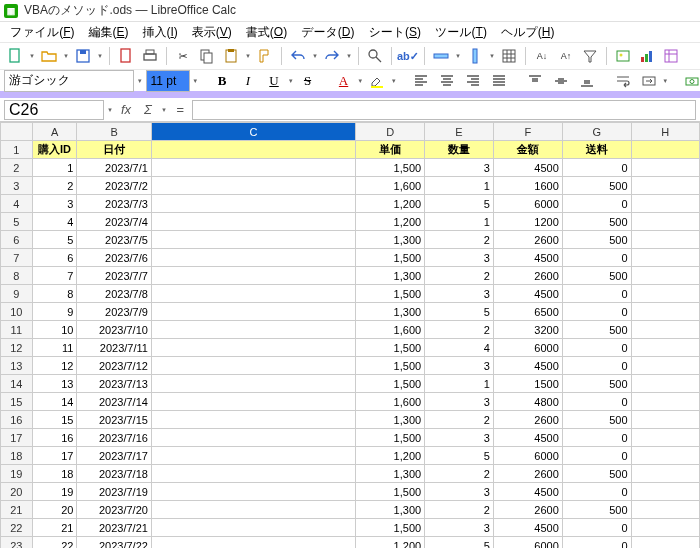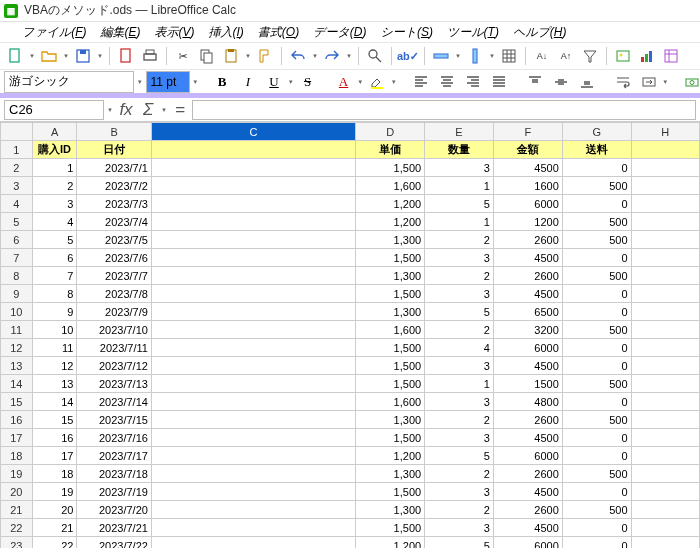--- a/index.html
+++ b/index.html
@@ -1,35 +1,35 @@
 <!DOCTYPE html>
 <html><head>
 <meta charset="utf-8">
 <style>
 * { margin: 0; padding: 0; box-sizing: border-box; }
 body { font-family: "Yu Gothic", "Meiryo", sans-serif; font-size: 11px; background: #fff; overflow: hidden; width: 700px; height: 548px; }
 .titlebar { height: 22px; background: #fff; display: flex; align-items: center; padding-left: 4px; border-bottom: 1px solid #e0e0e0; }
 .titlebar-icon { width: 14px; height: 14px; background: #18a303; border-radius: 2px; margin-right: 6px; display: flex; align-items: center; justify-content: center; color: #fff; font-size: 9px; font-weight: bold; }
 .titlebar-text { font-size: 12px; color: #333; }
-.menubar { height: 20px; display: flex; align-items: center; padding-left: 16px; gap: 2px; background: #fff; font-style: italic; }
+.menubar { height: 20px; display: flex; align-items: center; padding-left: 4px; gap: 2px; background: #fff; }
 .menu-item { padding: 2px 6px; font-size: 12px; cursor: pointer; }
 .mkey { text-decoration: underline; }
 .toolbar { height: 28px; display: flex; align-items: center; padding: 2px 4px; gap: 2px; background: #fff; border-top: 1px solid #e8e8e8; border-bottom: 1px solid #e8e8e8; }
 .tbtn { width: 22px; height: 22px; display: flex; align-items: center; justify-content: center; cursor: pointer; border-radius: 3px; color: #333; }
 .tbtn svg { width: 16px; height: 16px; }
 .tsep { width: 1px; height: 18px; background: #ccc; margin: 0 3px; }
 .tdrop { width: 8px; display: flex; align-items: center; justify-content: center; cursor: pointer; font-size: 7px; color: #666; }
-.fmtbar { height: 28px; display: flex; align-items: center; padding: 2px 4px; gap: 4px; background: #fff; border-bottom: 5px solid #c4b5fd; }
+.fmtbar { height: 28px; display: flex; align-items: center; padding: 2px 4px; gap: 4px; background: #fff; border-bottom: 7px solid #c4b5fd; }
 .font-name { width: 130px; height: 22px; border: 1px solid #bbb; padding: 2px 4px; font-size: 12px; background: #fff; }
 .font-size { width: 44px; height: 22px; border: 1px solid #bbb; padding: 2px 4px; font-size: 12px; background: #3b82f6; text-align: left; }
 .fbtn { min-width: 22px; height: 22px; display: flex; align-items: center; justify-content: center; cursor: pointer; border-radius: 3px; font-size: 13px; font-family: "Times New Roman", serif; }
 .refbar { height: 24px; display: flex; align-items: center; padding: 2px 4px; gap: 2px; background: #fff; border-bottom: 1px solid #ccc; }
-.cellref { width: 100px; height: 20px; border: 1px solid #bbb; padding: 2px 4px; font-size: 13px; background: #fff; }
+.cellref { width: 100px; height: 20px; border: 1px solid #bbb; padding: 2px 4px; font-size: 16px; background: #fff; }
 .fx-input { flex: 1; height: 20px; border: 1px solid #bbb; padding: 2px 4px; font-size: 11px; background: #fff; }
-.refbtn { width: 20px; height: 20px; display: flex; align-items: center; justify-content: center; cursor: pointer; font-size: 17px; color: #555; font-style: italic; }
+.refbtn { width: 20px; height: 20px; display: flex; align-items: center; justify-content: center; cursor: pointer; font-size: 13px; color: #555; font-style: italic; }
 .grid-area { position: relative; overflow: auto; height: calc(548px - 22px - 20px - 28px - 28px - 24px); }
 table.sheet { border-collapse: collapse; table-layout: fixed; }
 .sheet th, .sheet td { border: 1px solid #ccc; height: 18px; font-size: 11px; padding: 0 3px; overflow: hidden; white-space: nowrap; }
 .sheet thead th { background: #f4f4f4; text-align: center; font-weight: normal; color: #333; position: sticky; top: 0; }
 .sheet tbody th { background: #f4f4f4; text-align: center; font-weight: normal; color: #333; position: sticky; left: 0; width: 32px; }
 .corner { width: 32px; background: #eee; position: sticky; left: 0; top: 0; z-index: 2; }
 .col-A { width: 45px; }
 .col-B { width: 75px; }
 .col-C { width: 210px; }
 .col-D { width: 70px; }
@@ -45,22 +45,22 @@
 <body>
 
 <div class="titlebar">
   <div class="titlebar-icon">▦</div>
   <div class="titlebar-text">VBAのメソッド.ods — LibreOffice Calc</div>
 </div>
 
 <div class="menubar" id="menubar">
     <div class="menu-item">ファイル(<span class="mkey">F</span>)</div>
     <div class="menu-item">編集(<span class="mkey">E</span>)</div>
+    <div class="menu-item">挿入(<span class="mkey">I</span>)</div>
     <div class="menu-item">表示(<span class="mkey">V</span>)</div>
-    <div class="menu-item">挿入(<span class="mkey">I</span>)</div>
     <div class="menu-item">書式(<span class="mkey">O</span>)</div>
     <div class="menu-item">データ(<span class="mkey">D</span>)</div>
     <div class="menu-item">シート(<span class="mkey">S</span>)</div>
     <div class="menu-item">ツール(<span class="mkey">T</span>)</div>
     <div class="menu-item">ヘルプ(<span class="mkey">H</span>)</div>
   </div>
 
 <div class="toolbar">
   <div class="tbtn">
       <svg viewBox="0 0 16 16">

